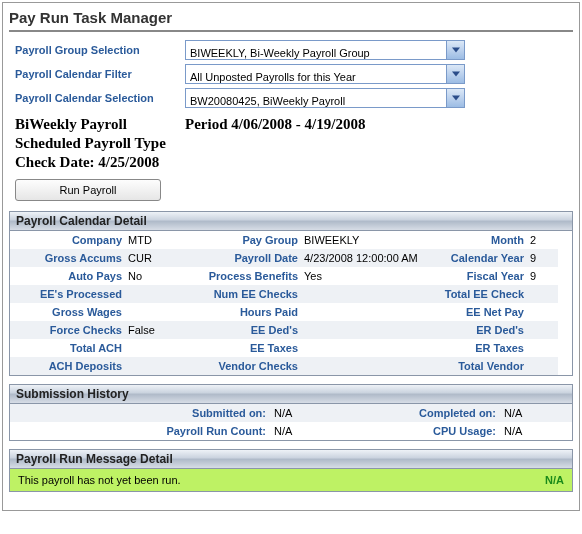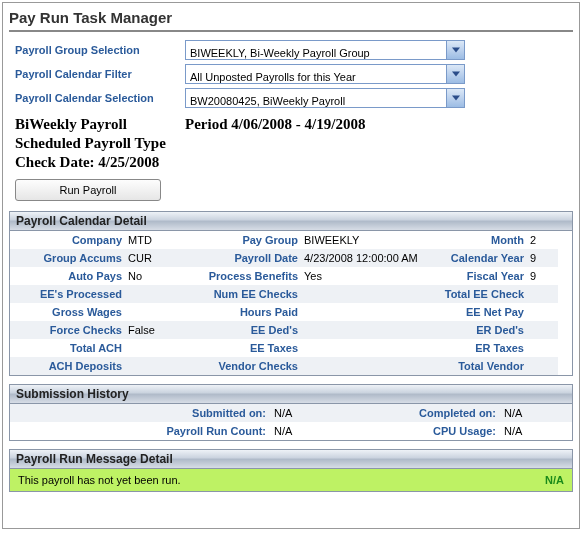--- a/index.html
+++ b/index.html
@@ -2,21 +2,21 @@
 <html><head>
 <meta charset="utf-8">
 <style>
   * { box-sizing: border-box; margin: 0; padding: 0; }
   body {
     font-family: Arial, Helvetica, sans-serif;
     font-size: 11px;
     background: #fff;
     width: 582px;
   }
-  .frame { border: 1px solid #999; margin: 2px; padding: 4px 6px 28px 6px; }
+  .frame { border: 1px solid #999; margin: 2px; padding: 4px 6px 10px 6px; }
   .page-title {
     font-size: 15px; font-weight: bold; color: #333;
     border-bottom: 2px solid #888; padding: 2px 0 4px 0; margin-bottom: 8px;
   }
   .selectors { padding: 0 6px; }
   .sel-row { display: flex; align-items: center; margin-bottom: 4px; }
   .sel-label { color: #2a5a9a; font-weight: bold; width: 170px; }
   .sel-field {
     width: 280px; height: 20px; border: 1px solid #7a9ac9;
     background: #fff; position: relative; display: flex; align-items: flex-end;
@@ -112,21 +112,21 @@
 
   <div class="section">
     <div class="section-header">Payroll Calendar Detail</div>
     <div class="detail-grid" id="detail-grid">
         <div class="dg-label">Company</div>
         <div class="dg-value">MTD</div>
         <div class="dg-label">Pay Group</div>
         <div class="dg-value">BIWEEKLY</div>
         <div class="dg-label">Month</div>
         <div class="dg-value">2</div>
-        <div class="dg-label alt">Group Accums</div>
+        <div class="dg-label alt">Gross Accums</div>
         <div class="dg-value alt">CUR</div>
         <div class="dg-label alt">Payroll Date</div>
         <div class="dg-value alt">4/23/2008 12:00:00 AM</div>
         <div class="dg-label alt">Calendar Year</div>
         <div class="dg-value alt">9</div>
         <div class="dg-label">Auto Pays</div>
         <div class="dg-value">No</div>
         <div class="dg-label">Process Benefits</div>
         <div class="dg-value">Yes</div>
         <div class="dg-label">Fiscal Year</div>

